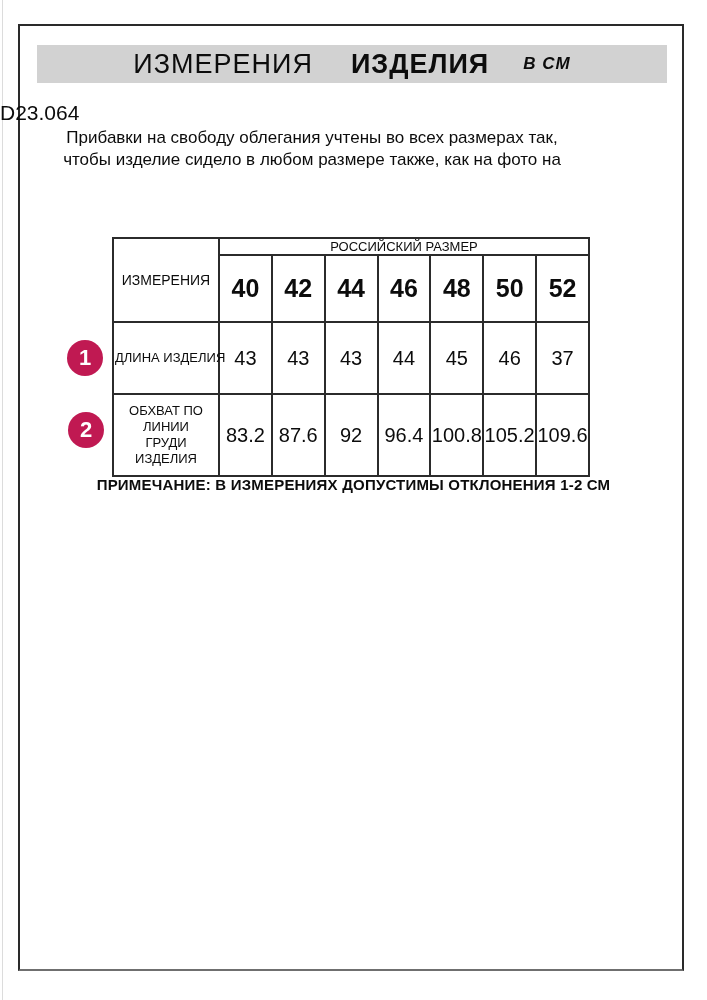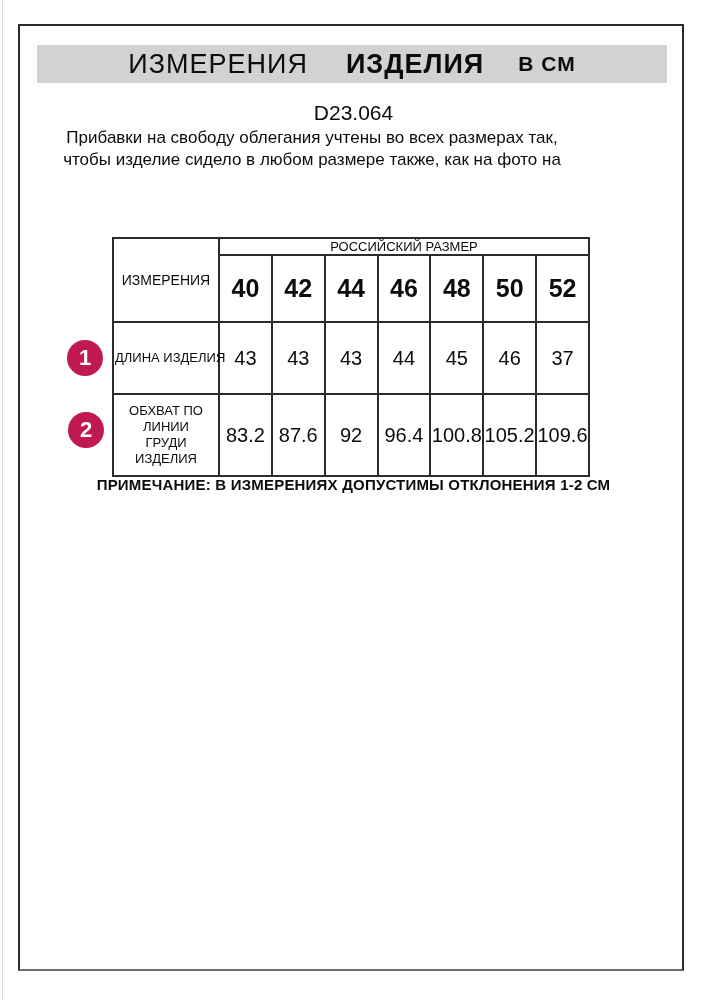--- a/index.html
+++ b/index.html
@@ -24,25 +24,25 @@
     background: #d2d2d2;
     display: flex; align-items: center; justify-content: center;
   }
   .header-bar .t1 {
     font-size: 27px; font-weight: normal; letter-spacing: 1px; color: #0c0c0c;
   }
   .header-bar .t2 {
     font-size: 27px; font-weight: bold; letter-spacing: 1px; margin-left: 38px; color: #0c0c0c;
   }
   .header-bar .t3 {
-    font-size: 21px; font-weight: bold; letter-spacing: 1px; margin-left: 34px; color: #0c0c0c;
+    font-size: 17px; font-weight: bold; letter-spacing: 1px; margin-left: 34px; color: #0c0c0c; font-style: italic;
   }
   .code {
     position: absolute; left: 0; top: 101px; width: 707px;
-    text-align: center; font-size: 21px; color: #0c0c0c;
+    text-align: left; font-size: 21px; color: #0c0c0c;
   }
   .desc {
     position: absolute; left: 0; top: 127px; width: 624px;
     text-align: center; font-size: 17px; line-height: 22px; color: #0c0c0c;
   }
   table.size-table {
     position: absolute; left: 112px; top: 237px;
     width: 478px; table-layout: fixed;
     border-collapse: collapse;
   }

